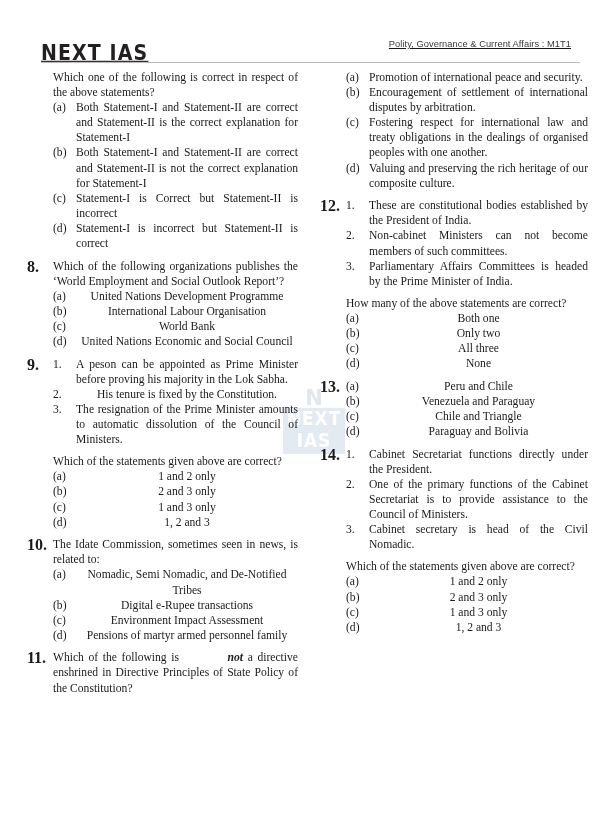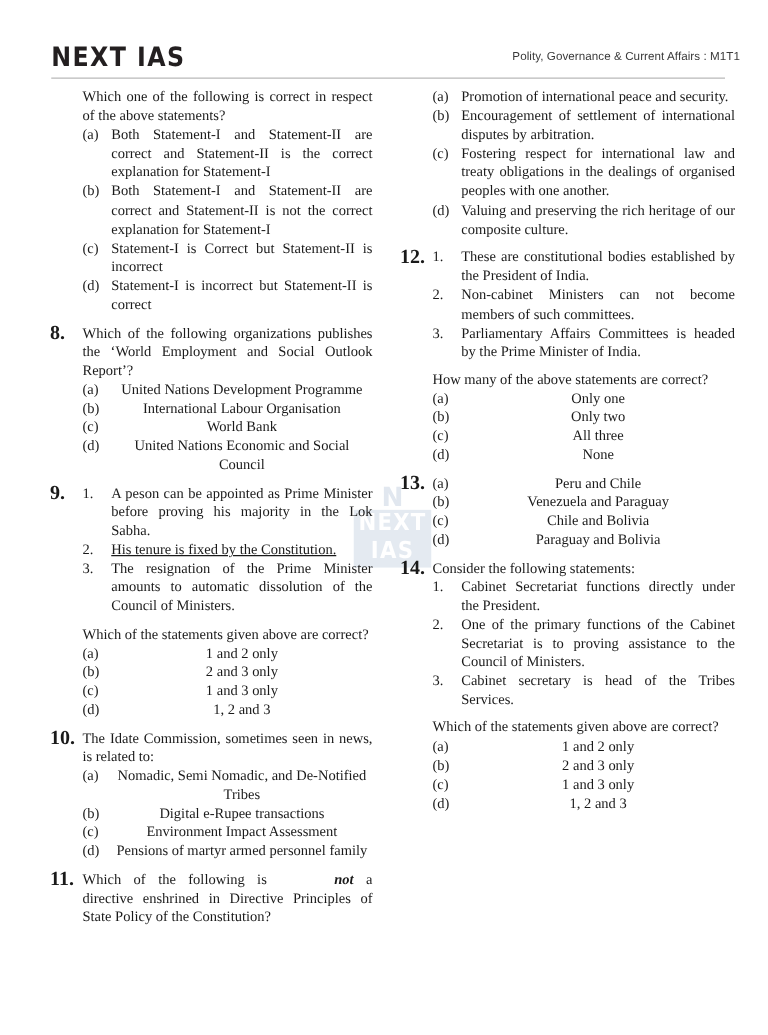--- a/index.html
+++ b/index.html
@@ -22,44 +22,45 @@
     height: 828px;
     box-sizing: border-box;
     padding: 0;
   }
 
   
   .header {
     position: absolute;
     top: 31px;
     left: 41px;
-    right: 22px;
+    right: 43px;
     height: 32px;
     display: flex;
-    align-items: center;
+    align-items: flex-end;
     justify-content: space-between;
+    text-decoration: underline;
   }
   .brand {
     font-family: "DejaVu Sans", sans-serif;
     font-weight: bold;
     font-size: 19px;
     letter-spacing: 1.1px;
     color: #231f20;
     line-height: 1;
     transform: scaleY(1.12);
     transform-origin: left bottom;
     white-space: nowrap;
   }
   .header-meta {
     font-family: "Liberation Sans", sans-serif;
     font-size: 9.3px;
     color: #3a3a3a;
     letter-spacing: 0.05px;
     white-space: nowrap;
-    padding-bottom: 4px;
+    padding-bottom: 14px;
   }
   .header-rule {
     position: absolute;
     top: 62px;
     left: 41px;
     width: 539px;
     height: 1px;
     background: #b9b9b9;
   }
 
@@ -106,21 +107,21 @@
     left: 0;
     width: 614px;
     height: 752px;
     display: flex;
   }
   .col {
     width: 307px;
     box-sizing: border-box;
     position: relative;
   }
-  .col-left  { padding-left: 40px;  padding-right: 9px; }
+  .col-left  { padding-left: 27px;  padding-right: 9px; }
   .col-right { padding-left: 13px;  padding-right: 26px; }
 
   
   .q {
     display: flex;
     align-items: flex-start;
     margin-bottom: 7.5px;
   }
   .q-num {
     width: 26px;
@@ -187,21 +188,21 @@
     min-width: 23px;
     text-align: left;
   }
   .opt-t {
     flex: 1;
     min-width: 0;
     text-align: justify;
     text-justify: inter-word;
   }
   .opt-t.nojust { text-align: center; }
-  .stmt-t.nojust { text-align: left; text-decoration: underline; }
+  .stmt-t.nojust { text-align: center; }
 </style>
 </head>
 <body>
 
 <div class="page">
 
   <div class="header">
     <div class="brand">NEXT IAS</div>
     <div class="header-meta">Polity, Governance &amp; Current Affairs : M1T1</div>
   </div>
@@ -372,21 +373,21 @@
               </li>
               <li class="stmt">
                 <span class="stmt-n">3.</span>
                 <span class="stmt-t">Parliamentary Affairs Committees is headed by the Prime Minister of India.</span>
               </li>
             </ul>
             <p class="stem tail">How many of the above statements are correct?</p>
             <ul class="opts">
               <li class="opt">
                 <span class="opt-l">(a)</span>
-                <span class="opt-t nojust">Only one</span>
+                <span class="opt-t nojust">Both one</span>
               </li>
               <li class="opt">
                 <span class="opt-l">(b)</span>
                 <span class="opt-t nojust">Only two</span>
               </li>
               <li class="opt">
                 <span class="opt-l">(c)</span>
                 <span class="opt-t nojust">All three</span>
               </li>
               <li class="opt">
@@ -403,45 +404,44 @@
               <li class="opt">
                 <span class="opt-l">(a)</span>
                 <span class="opt-t nojust">Peru and Chile</span>
               </li>
               <li class="opt">
                 <span class="opt-l">(b)</span>
                 <span class="opt-t nojust">Venezuela and Paraguay</span>
               </li>
               <li class="opt">
                 <span class="opt-l">(c)</span>
-                <span class="opt-t nojust">Chile and Bolivia</span>
+                <span class="opt-t nojust">Chile and Triangle</span>
               </li>
               <li class="opt">
                 <span class="opt-l">(d)</span>
                 <span class="opt-t nojust">Paraguay and Bolivia</span>
               </li>
             </ul>
           </div>
         </div>
         <div class="q">
           <div class="q-num">14.</div>
           <div class="q-body">
-            <p class="stem">Consider the following statements:</p>
             <ul class="stmts">
               <li class="stmt">
                 <span class="stmt-n">1.</span>
                 <span class="stmt-t">Cabinet Secretariat functions directly under the President.</span>
               </li>
               <li class="stmt">
                 <span class="stmt-n">2.</span>
-                <span class="stmt-t">One of the primary functions of the Cabinet Secretariat is to proving assistance to the Council of Ministers.</span>
+                <span class="stmt-t">One of the primary functions of the Cabinet Secretariat is to provide assistance to the Council of Ministers.</span>
               </li>
               <li class="stmt">
                 <span class="stmt-n">3.</span>
-                <span class="stmt-t">Cabinet secretary is head of the Tribes Services.</span>
+                <span class="stmt-t">Cabinet secretary is head of the Civil Nomadic.</span>
               </li>
             </ul>
             <p class="stem tail">Which of the statements given above are correct?</p>
             <ul class="opts">
               <li class="opt">
                 <span class="opt-l">(a)</span>
                 <span class="opt-t nojust">1 and 2 only</span>
               </li>
               <li class="opt">
                 <span class="opt-l">(b)</span>

